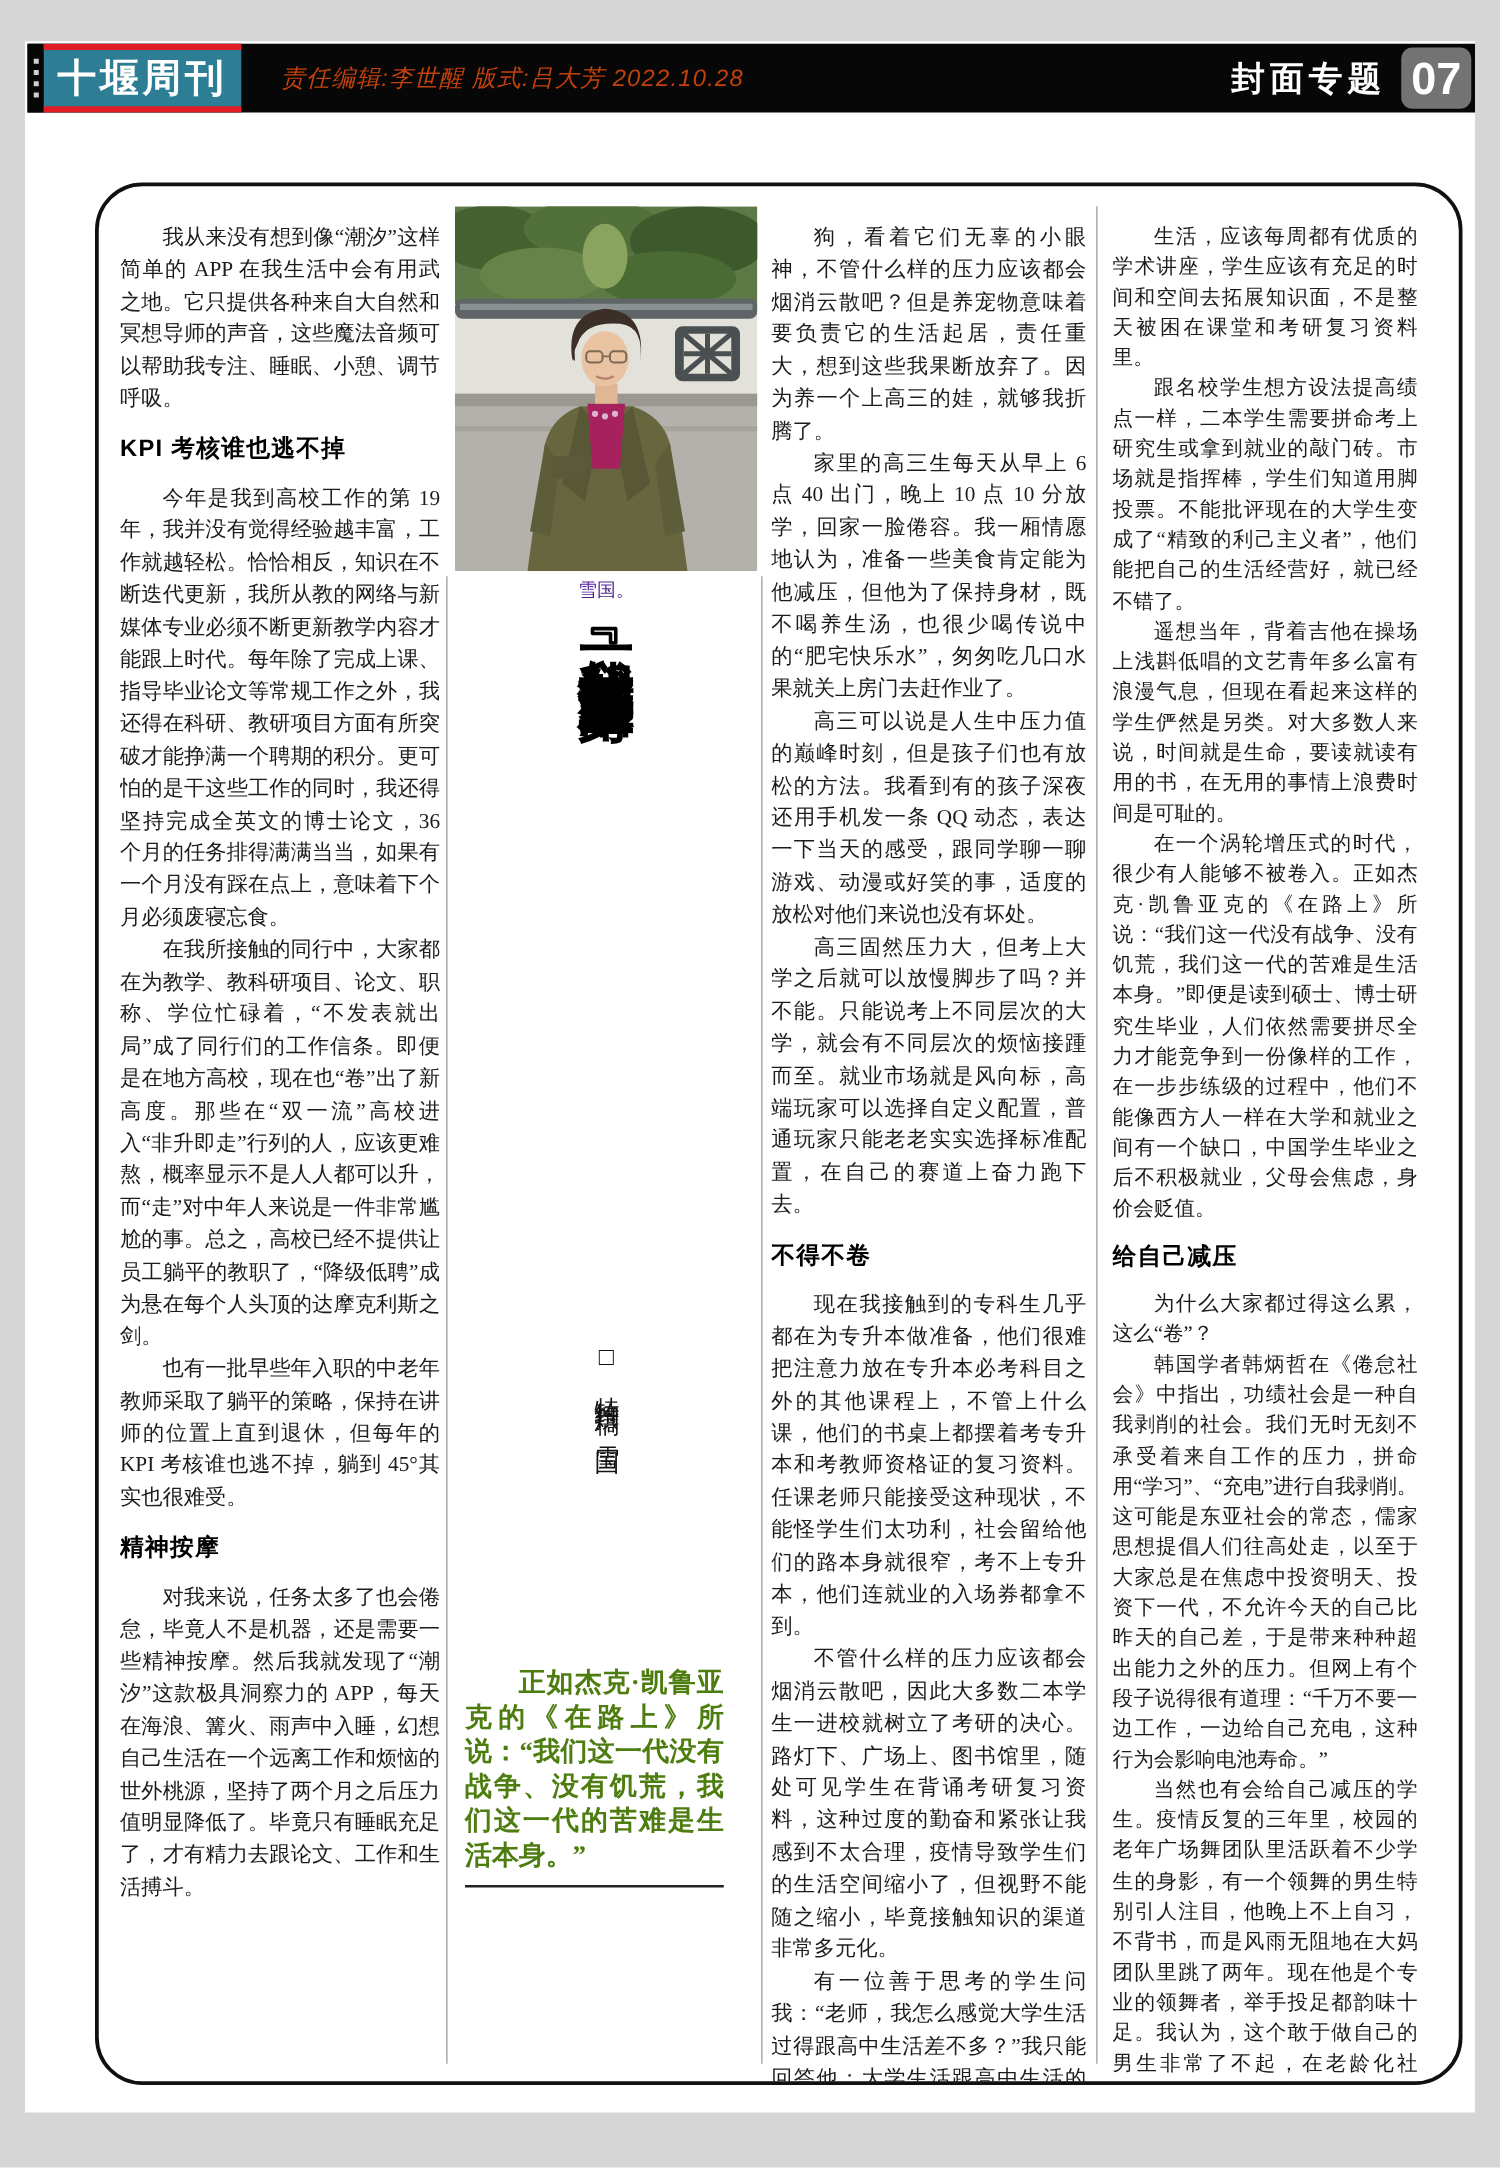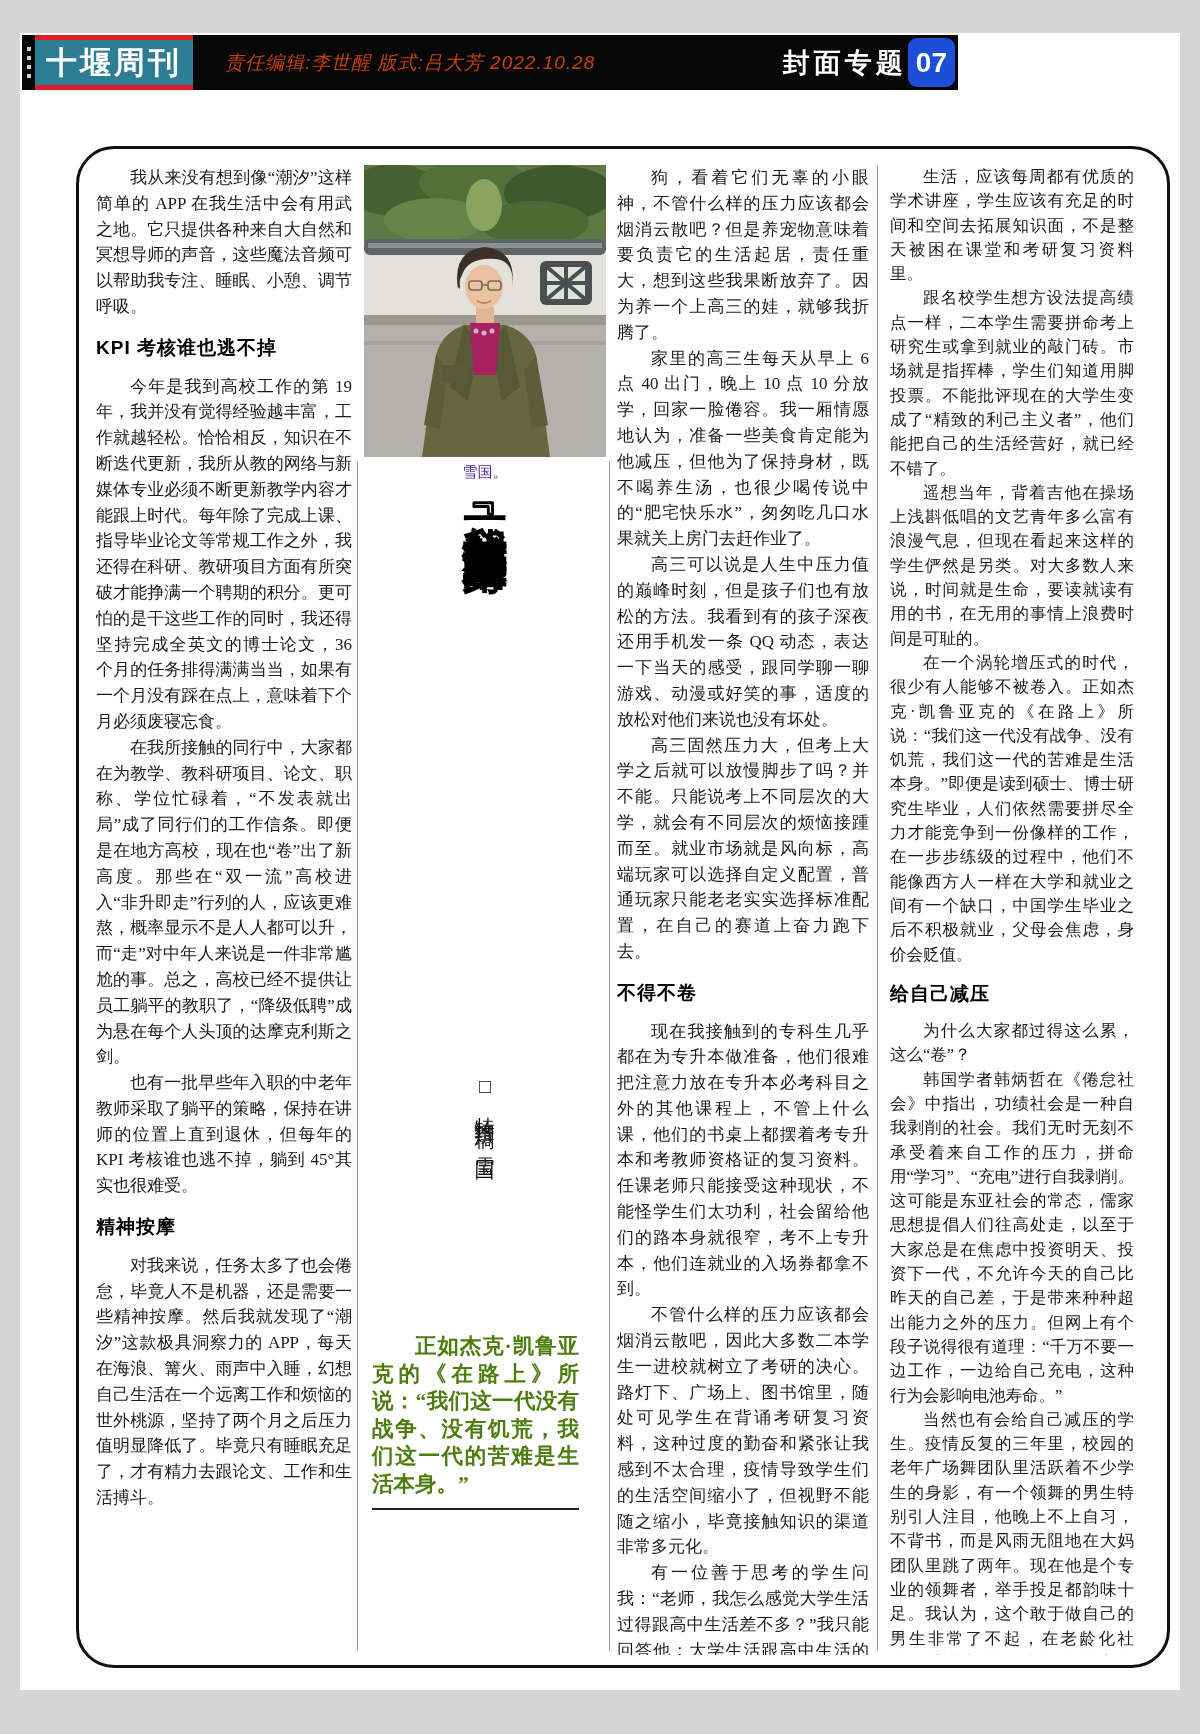--- a/index.html
+++ b/index.html
@@ -4,46 +4,46 @@
 <style>
   html,body{margin:0;padding:0;}
   body{
     width:1200px;height:1734px;position:relative;
     background:#d6d6d6;
     font-family:"Liberation Serif",serif;
     color:#1b1b1b;
   }
   .sheet{position:absolute;left:20px;top:33px;width:1160px;height:1657px;background:#ffffff;}
   
-  .topbar{position:absolute;left:2px;top:2px;width:936px;height:55px;background:#070707;display:flex;align-items:center;}
+  .topbar{position:absolute;left:2px;top:2px;width:1158px;height:55px;background:#070707;display:flex;align-items:center;}
   .foldmark{width:13px;height:100%;display:flex;flex-direction:column;justify-content:center;align-items:center;gap:5px;background:#070707;}
   .foldmark i{display:block;width:4px;height:4px;background:#cfcfcf;}
   .masthead{
     height:100%;box-sizing:border-box;background:#2d7e95;
     border-top:5px solid #e01d24;border-bottom:5px solid #e01d24;
     color:#fff;font-weight:bold;font-size:31px;letter-spacing:3px;
     display:flex;align-items:center;padding:0 11px;
     font-family:"Liberation Serif",serif;
   }
   .editorline{color:#c2410c;font-style:italic;font-size:19px;margin-left:32px;letter-spacing:1px;font-family:"Liberation Sans",sans-serif;}
   .sectionlabel{margin-left:auto;color:#fff;font-weight:bold;font-size:27px;letter-spacing:4px;font-family:"Liberation Sans",sans-serif;}
   .pagenum{
-    background:#1d4ed8;color:#fff;font-weight:bold;font-size:28px;
-    border-radius:9px;margin-left:1px;margin-right:3px;
+    background:#737373;color:#fff;font-weight:bold;font-size:36px;
+    border-radius:9px;margin-left:12px;margin-right:3px;
     height:49px;line-height:49px;padding:0 8px;
     font-family:"Liberation Sans",sans-serif;
   }
   
   .frame{position:absolute;left:56px;top:113px;width:1088px;height:1516px;border:3px solid #101010;border-radius:38px;background:#fff;}
   .vdiv{position:absolute;width:1px;background:#9a9a9a;}
   #div1{left:337px;top:428px;height:1190px;}
   #div2{left:589px;top:428px;height:1190px;}
   #div3{left:857px;top:132px;height:1486px;}
   
-  .col{position:absolute;top:132px;height:1490px;overflow:hidden;text-align:justify;}
+  .col{position:absolute;top:144px;height:1490px;overflow:hidden;text-align:justify;}
   #col1{left:76px;width:256px;font-size:17px;line-height:25.8px;}
   #col3{left:597px;width:252px;font-size:17px;line-height:25.8px;}
   #col4{left:870px;width:244px;font-size:16.5px;line-height:24.3px;}
   .col p{margin:0;text-indent:2em;}
   .col h3{
     font-family:"Liberation Sans",sans-serif;font-weight:bold;color:#000;
     font-size:19px;text-align:left;text-indent:0;
     margin:15px 0 13px 0;letter-spacing:1px;
   }
   

